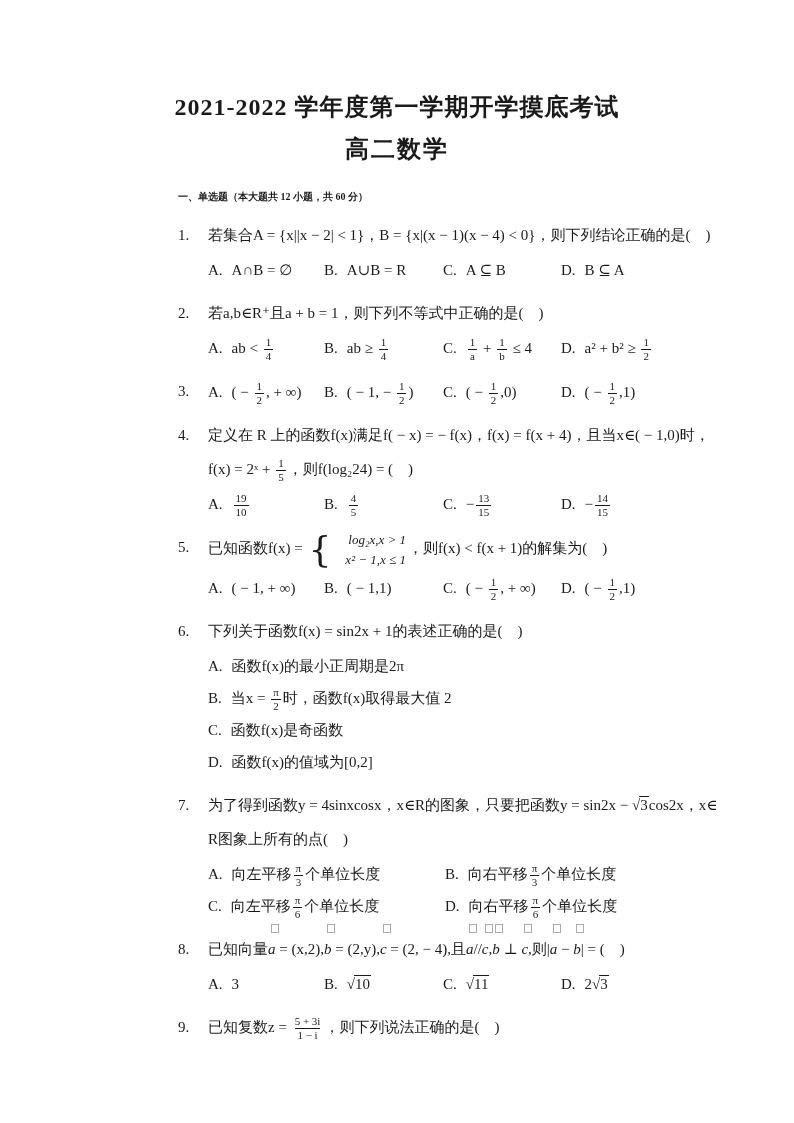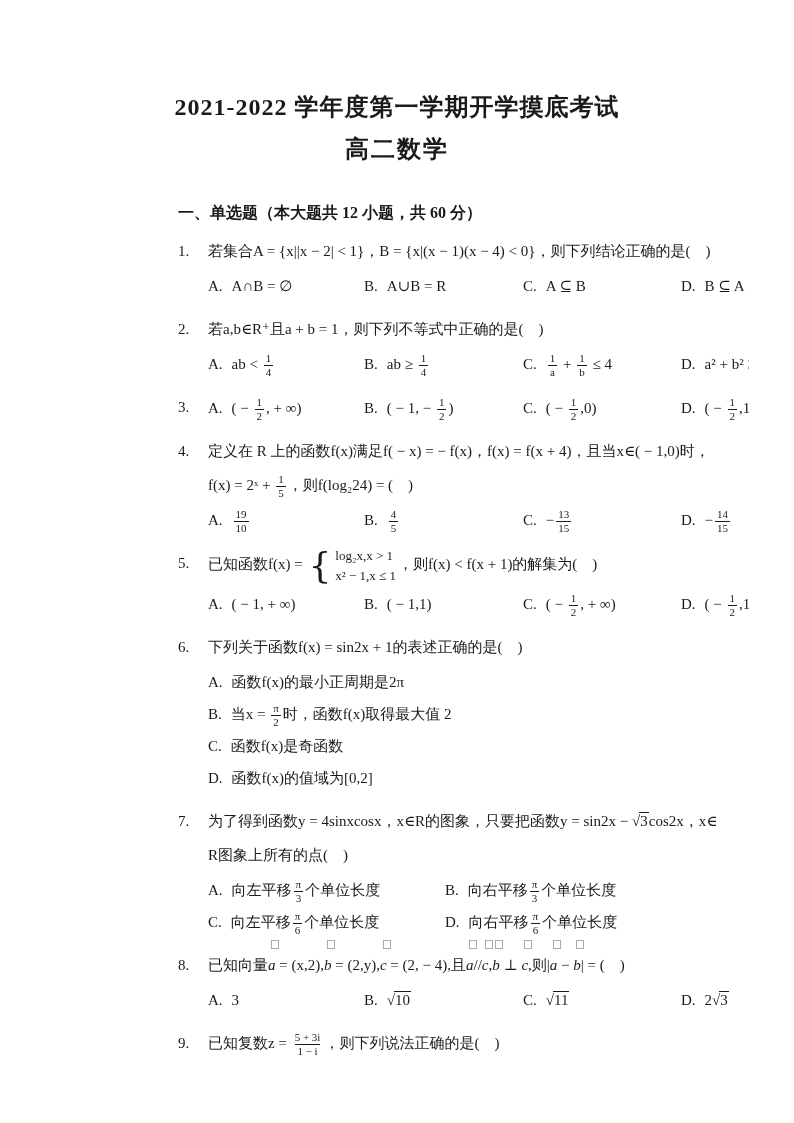--- a/index.html
+++ b/index.html
@@ -5,42 +5,42 @@
   html,body{margin:0;padding:0;background:#ffffff;}
   .page{
     width:704px;height:1123px;margin:0 auto;background:#ffffff;color:#1a1a1a;
     font-family:"Liberation Serif","DejaVu Serif",serif;font-size:15px;
     overflow:hidden;position:relative;
   }
   .header{padding-top:90px;text-align:center;}
   .title{font-size:24px;font-weight:700;line-height:34px;letter-spacing:1px;}
   .subtitle{font-size:24px;font-weight:700;line-height:30px;margin-top:10px;letter-spacing:2px;}
   .inner{padding:22px 58px 0 133px;}
-  .section{font-size:16px;font-weight:700;line-height:22px;margin-top:16px;}
+  .section{font-size:10px;font-weight:700;line-height:22px;}
   .questions{margin-top:10px;}
   .question{display:flex;margin-bottom:10px;}
   .qno{width:30px;flex:none;line-height:34px;}
   .qbody{flex:1;min-width:0;}
   .sline{line-height:34px;white-space:nowrap;}
   .opts{margin-top:2px;}
-  .opts.row4{display:grid;grid-template-columns:116px 119px 118px 1fr;gap:40px;}
+  .opts.row4{display:grid;grid-template-columns:116px 119px 118px 1fr;}
   .opts.grid2{display:grid;grid-template-columns:237px 1fr;}
   .opts.stack{display:block;}
   .opt{line-height:32px;white-space:nowrap;}
   .olabel{margin-right:9px;}
   .frac{display:inline-flex;flex-direction:column;align-items:center;vertical-align:middle;
         font-size:11px;line-height:13px;margin:0 2px;}
   .frac .fn,.frac .fd{padding:0 2px;}
   .frac .fd{border-top:1px solid currentColor;}
   .sqrt{white-space:nowrap;}
   .sqrt .rs{letter-spacing:-1px;}
   .sqrt .rad{border-top:1px solid currentColor;padding:0 1px;}
   .cases{display:inline-flex;align-items:center;vertical-align:middle;margin:0 2px;}
   .cases .brace{font-size:36px;line-height:40px;font-family:"DejaVu Serif",serif;}
-  .cases .crows{display:inline-flex;flex-direction:column;font-size:13px;line-height:20px;margin-left:4px;}
+  .cases .crows{display:inline-flex;flex-direction:column;font-size:13px;line-height:20px;margin-left:14px;font-style:italic;align-items:flex-end;}
   .vec{display:inline-block;position:relative;}
   .vec .vl{font-style:italic;}
   .vec .vb{position:absolute;left:40%;top:-8px;width:6px;height:7px;border:1px solid #ababab;background:#fff;}
 </style>
 </head>
 <body>
 
 <div class="page">
   <div class="header">
     <div class="title">2021-2022 学年度第一学期开学摸底考试</div>

